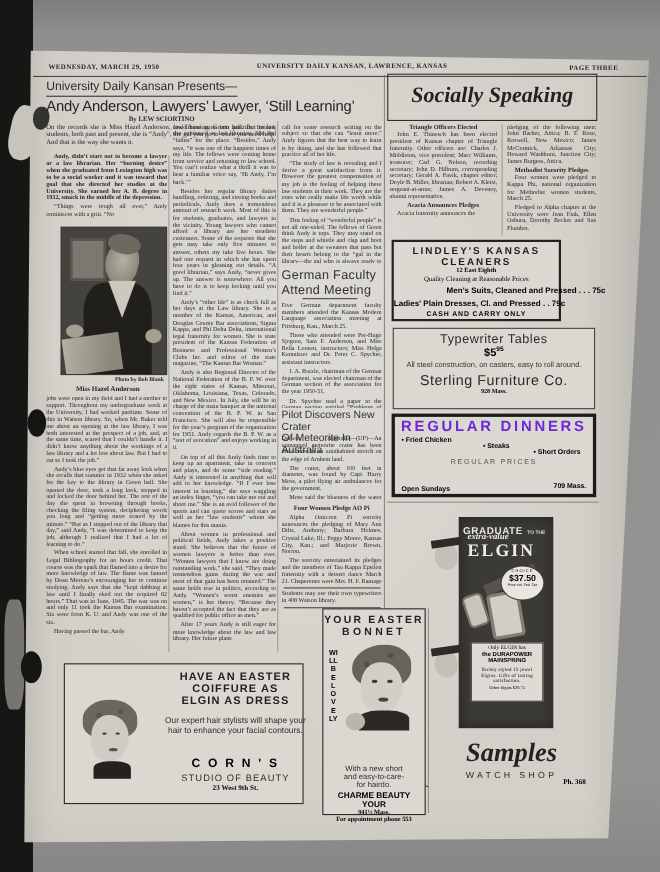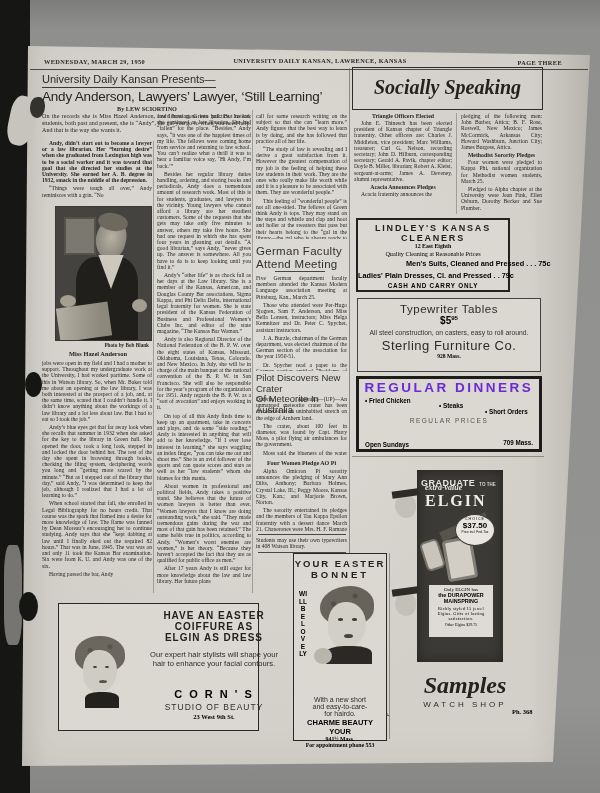--- a/index.html
+++ b/index.html
@@ -221,21 +221,21 @@
     <div style="font:4.4px/5px 'Liberation Serif',serif;margin:2px 3px 0;letter-spacing:.3px;">Richly styled 15 jewel Elgins. Gifts of lasting satisfaction.</div>
     <div style="font:4px 'Liberation Serif',serif;margin-top:1px;">Other Elgins $29.75</div>
   </div>
 </div>
 
 <div class="abs script ctr" style="left:400px;top:672px;width:130px;font-size:24px;font-weight:bold;">Samples</div>
 <div class="abs sans ctr" style="left:400px;top:700px;width:130px;font-size:8px;letter-spacing:3px;color:#2c2b28;">WATCH  SHOP</div>
 <div class="abs" style="left:357px;top:710px;font:bold 6.5px 'Liberation Serif',serif;">914½ Mass.</div>
 <div class="abs" style="left:512px;top:708px;font:bold 6.5px 'Liberation Serif',serif;">Ph. 368</div>
 
-<div class="abs adbox" style="left:58px;top:603px;width:201px;height:128px;border:1.5px solid #2a2926;">
+<div class="abs adbox" style="left:58px;top:603px;width:218px;height:128px;border:1.5px solid #2a2926;">
   <div class="abs sans ctr" style="left:85px;top:6px;width:140px;font-size:10px;font-weight:bold;letter-spacing:1px;color:#222120;">
     <div>HAVE AN EASTER</div>
     <div>COIFFURE AS</div>
     <div>ELGIN AS DRESS</div>
   </div>
 
   <div class="abs" style="left:10px;top:32px;width:62px;height:74px;">
     <div class="abs" style="left:6px;top:0;width:50px;height:36px;background:radial-gradient(circle at 30% 40%,#58554e 2px,transparent 3px),radial-gradient(circle at 70% 30%,#58554e 2px,transparent 3px),#6b675f;border-radius:50% 50% 40% 40%;"></div>
     <div class="abs" style="left:14px;top:14px;width:34px;height:42px;background:#cfccc4;border-radius:48% 52% 55% 45%;"></div>
     <div class="abs" style="left:24px;top:30px;width:4px;height:2px;background:#3b3a36;border-radius:50%;"></div>

